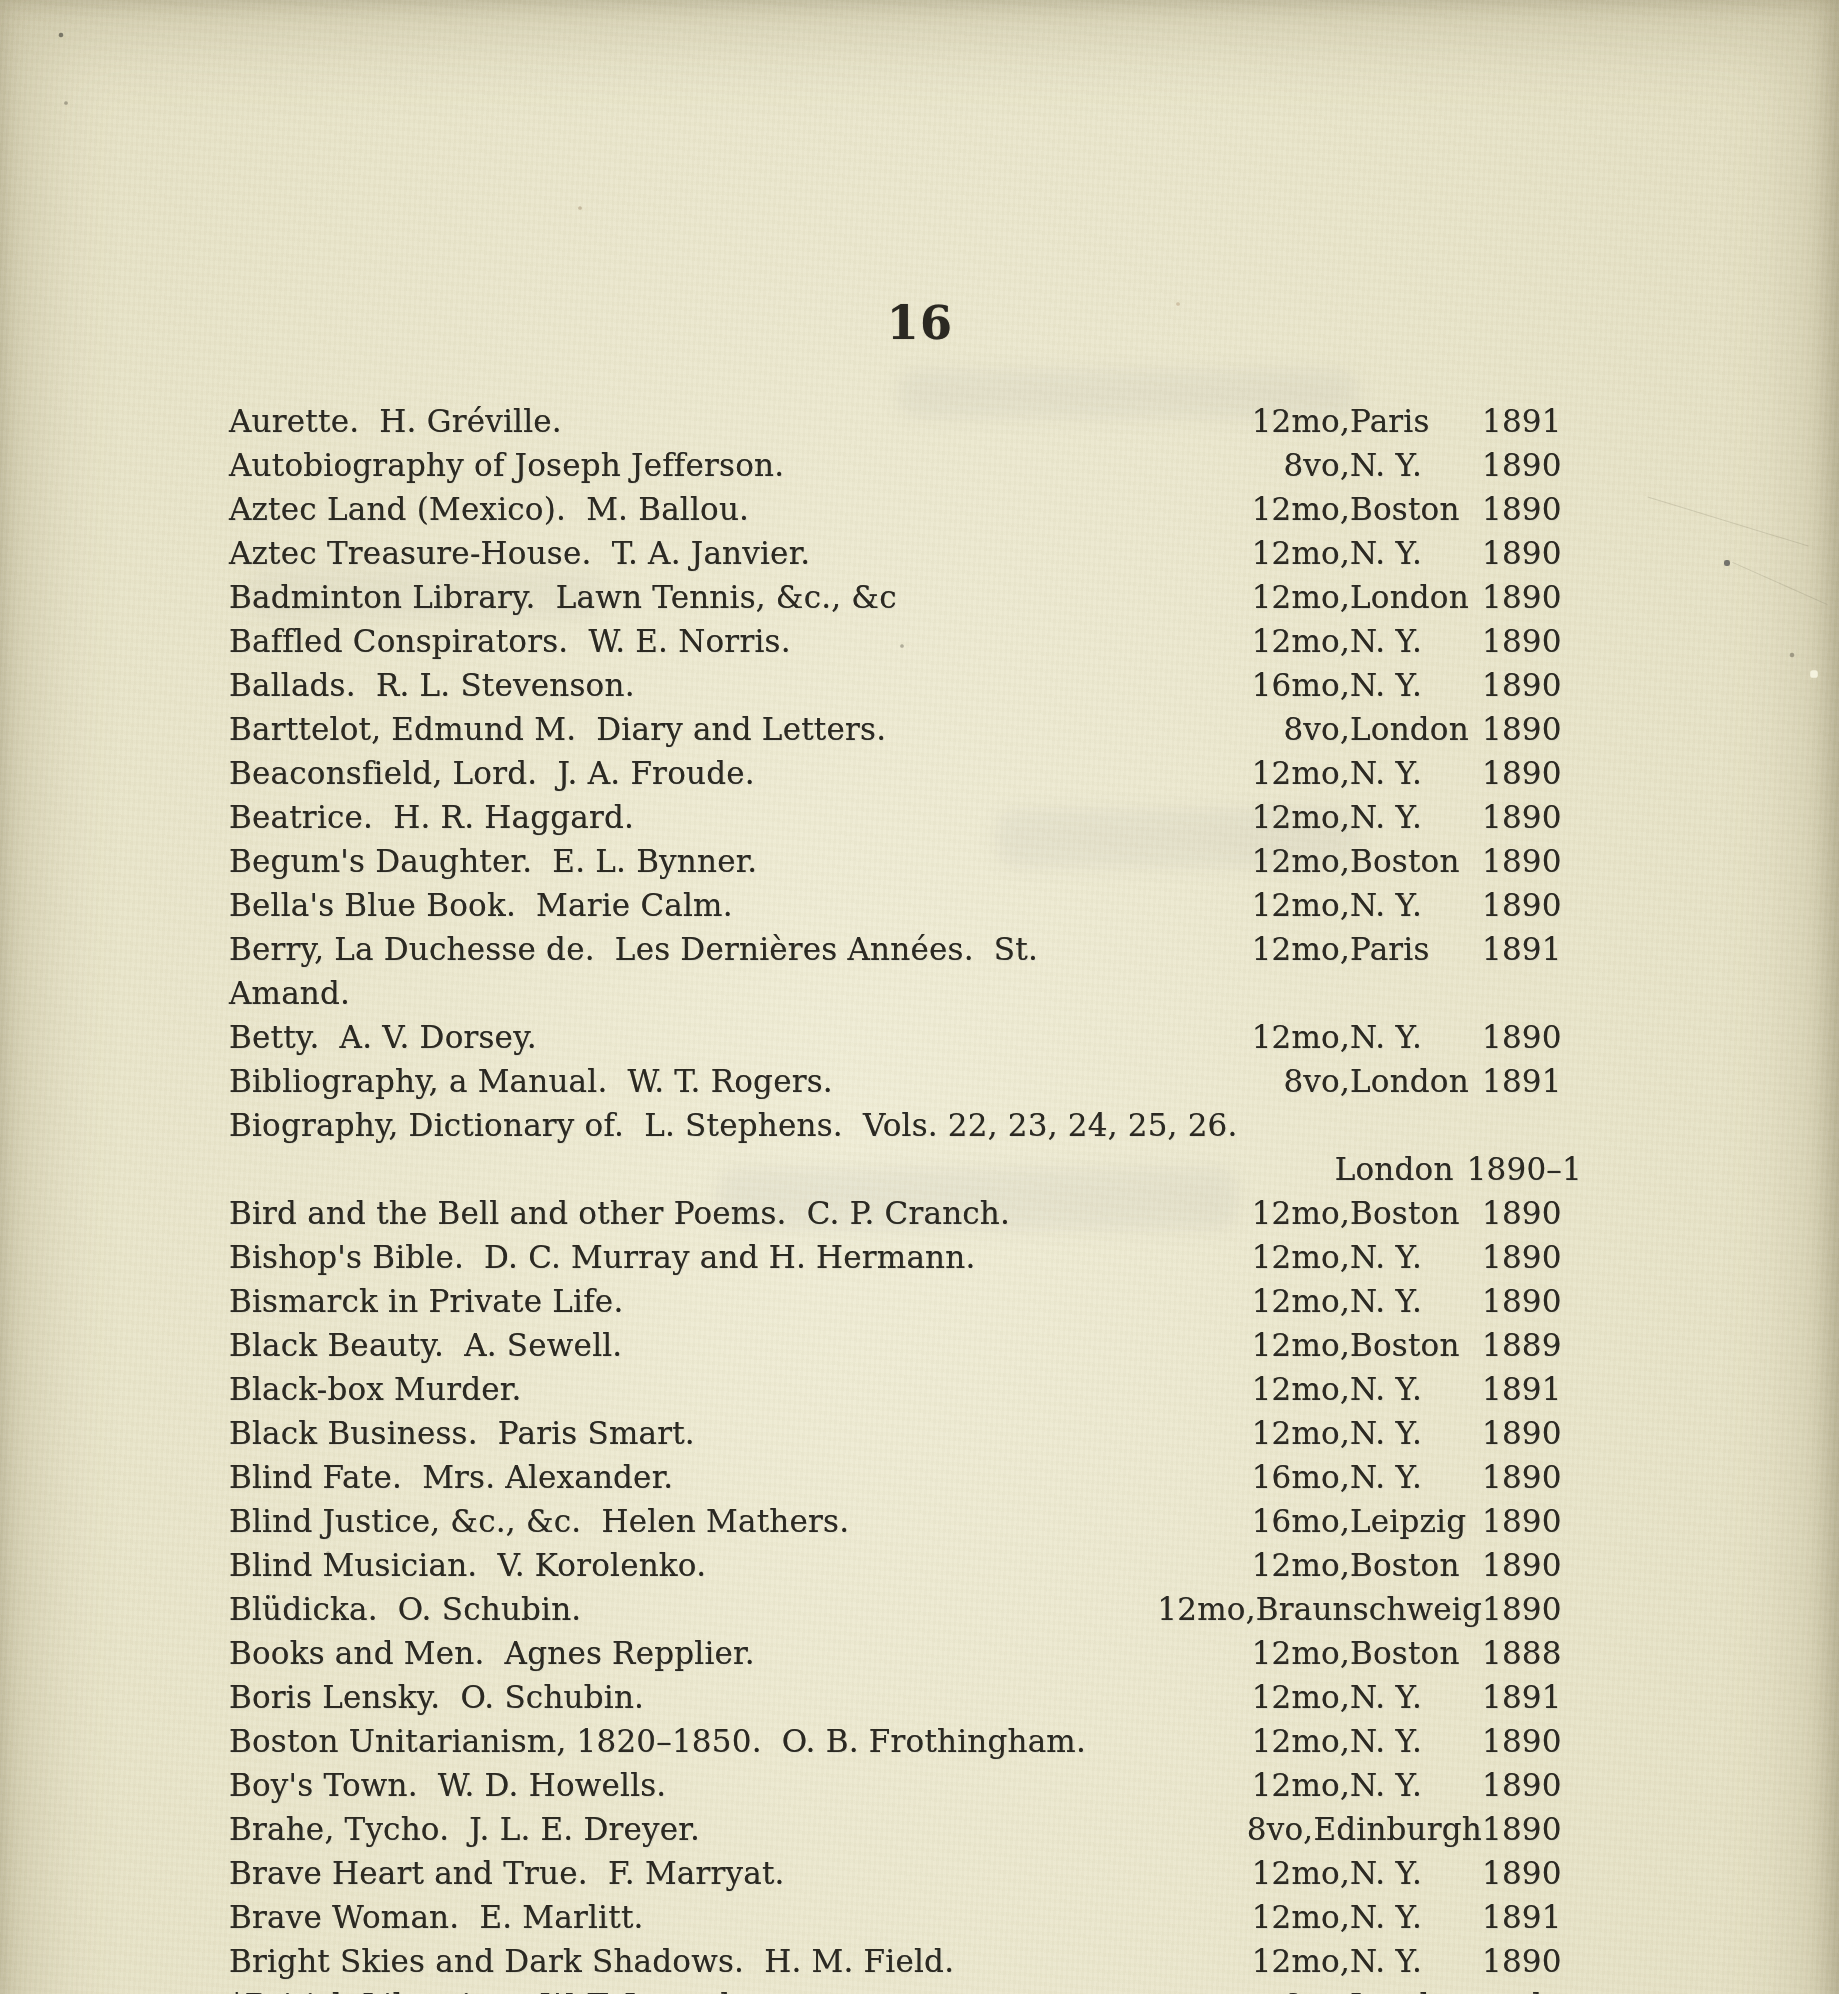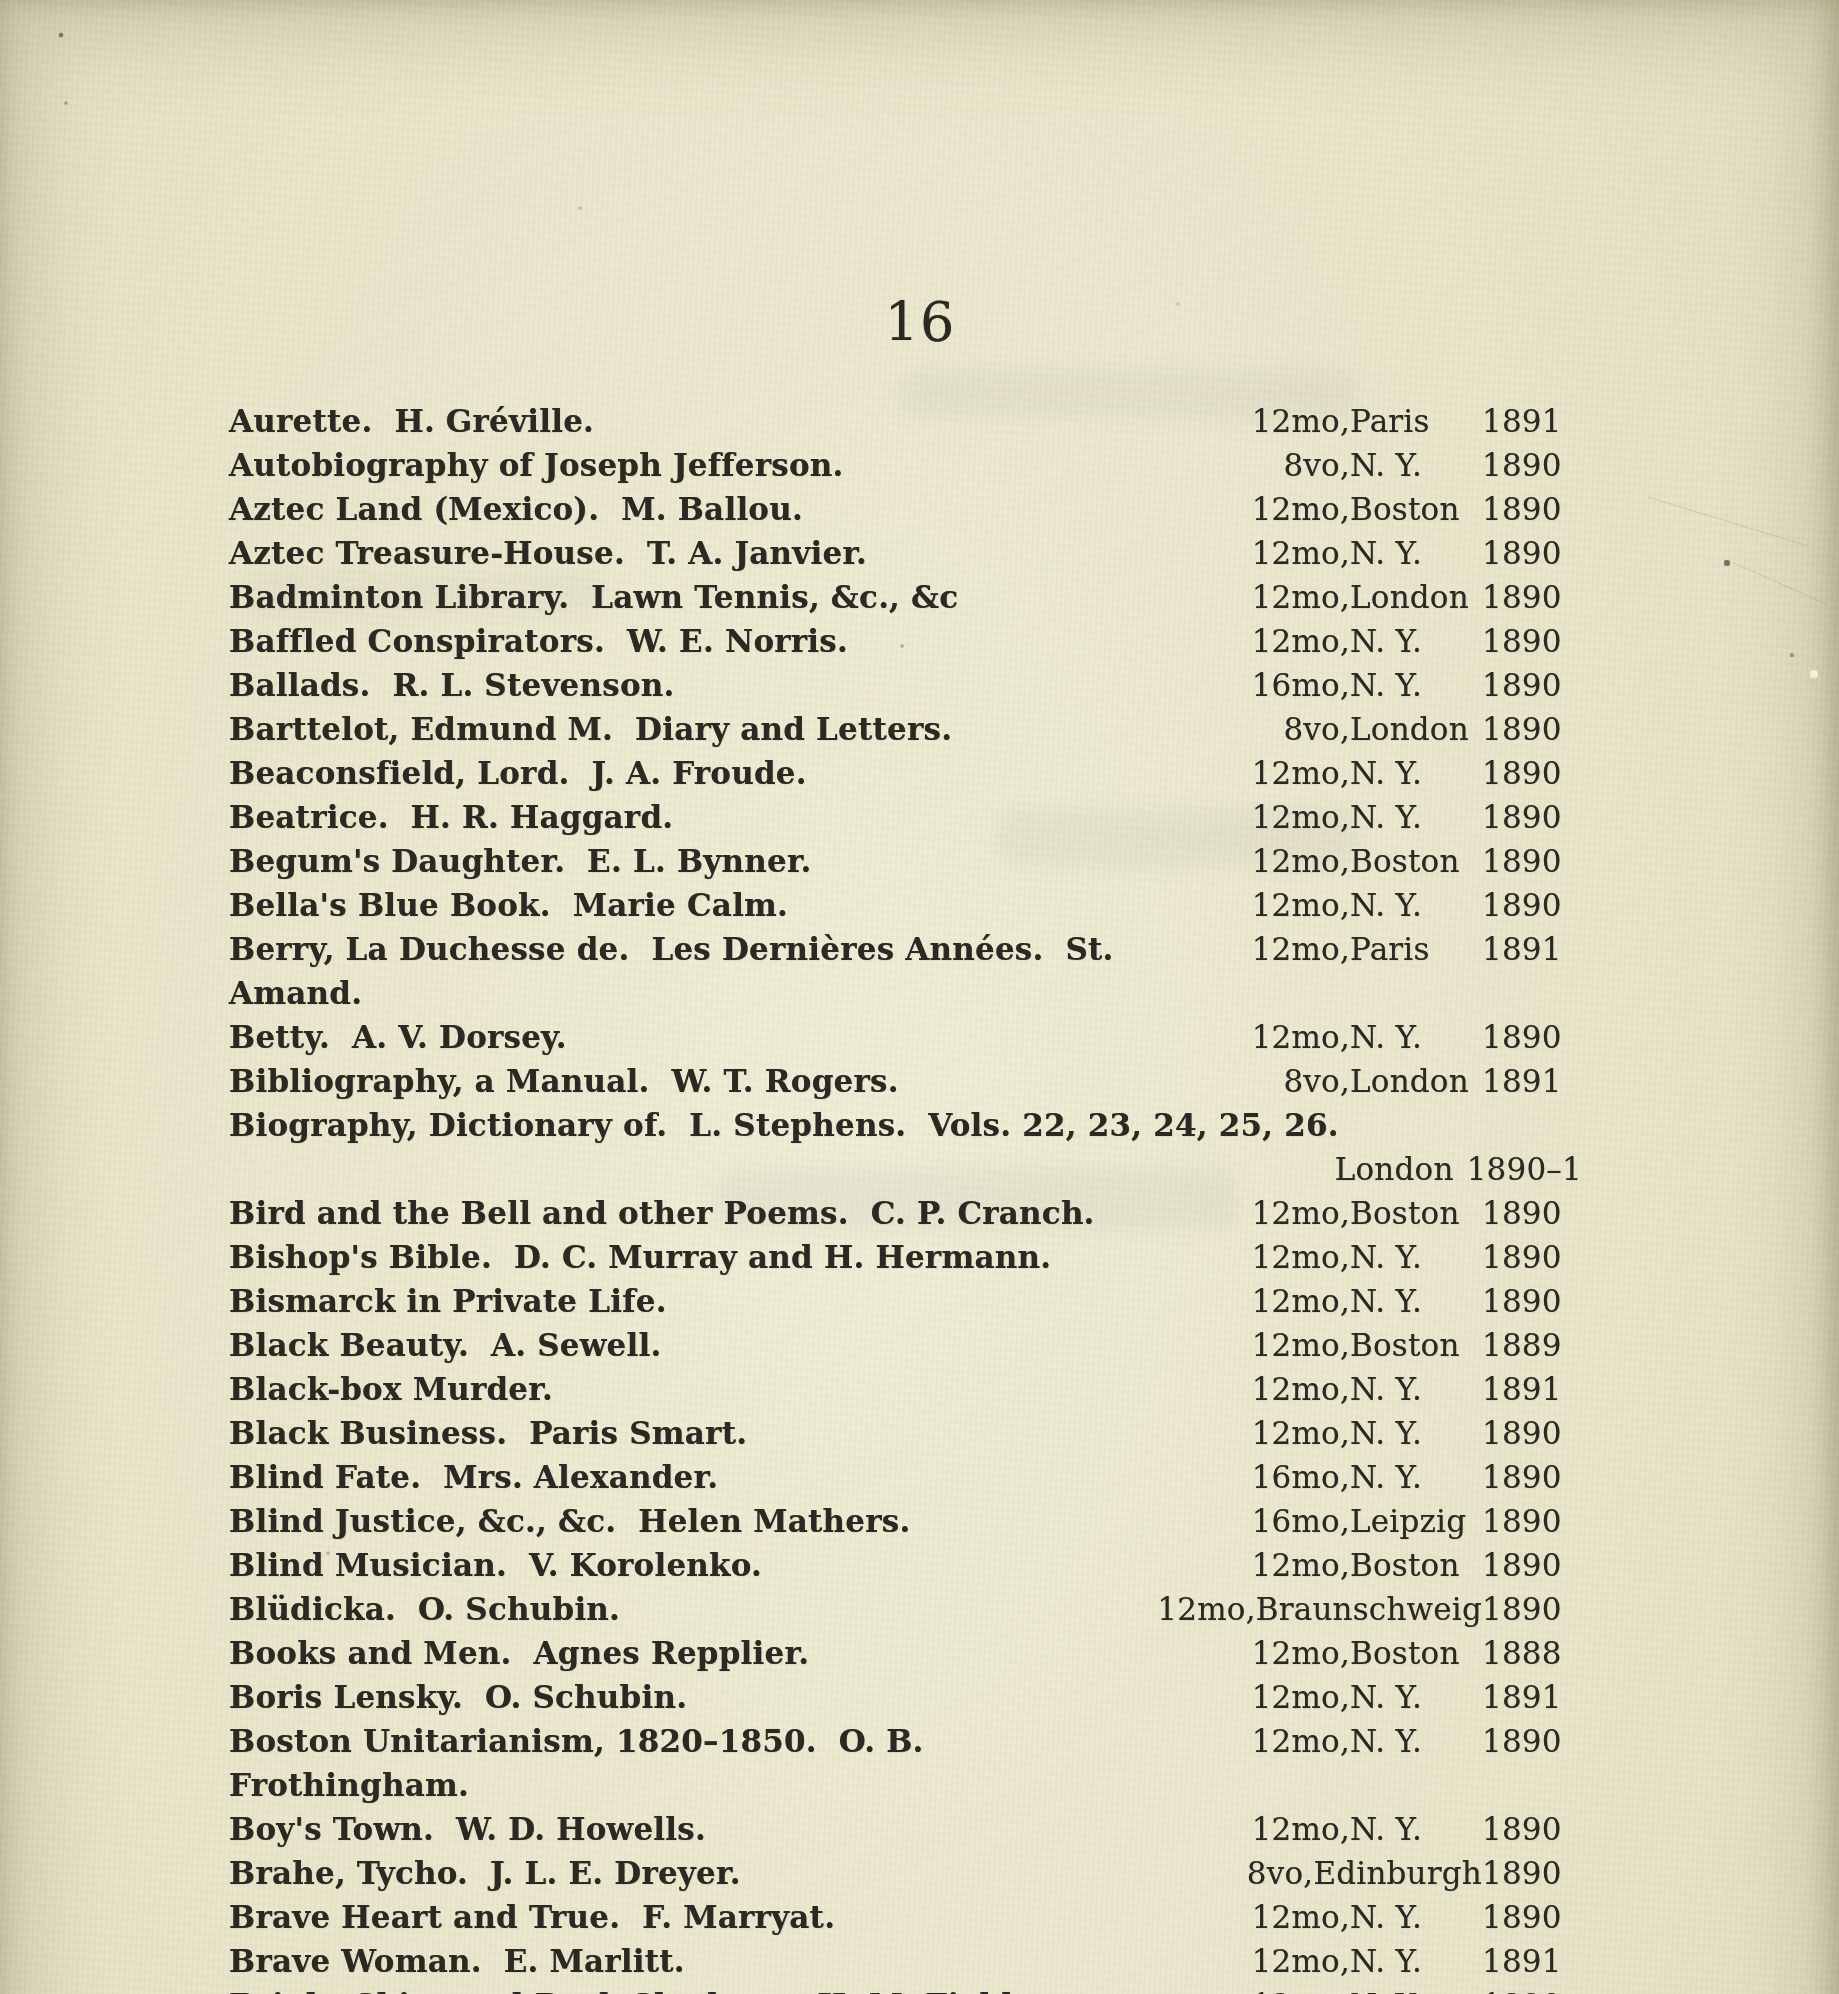--- a/index.html
+++ b/index.html
@@ -28,41 +28,42 @@
     background:
       repeating-linear-gradient(93deg, rgba(255,255,255,0.03) 0 2.8px, rgba(120,110,80,0.025) 2.8px 5.2px),
       repeating-linear-gradient(4deg, rgba(255,255,255,0.02) 0 4.4px, rgba(120,110,80,0.02) 4.4px 8.4px);
     pointer-events: none;
   }
   .page-number {
     position: absolute;
     top: 293px;
     left: 920px;
     transform: translateX(-50%);
-    font-size: 54px;
+    font-size: 46px;
     line-height: 60px;
     letter-spacing: 1.2px;
     text-shadow: 0 0 0.8px rgba(43, 41, 34, 0.55);
+    font-weight: bold;
   }
   .catalog {
     position: absolute;
     top: 399px;
     left: 229px;
     width: 1353px;
     font-size: 31px;
     letter-spacing: 0.2px;
     text-shadow: 0 0 0.6px rgba(43, 41, 34, 0.5), 0.8px 1.2px 0 rgba(90, 110, 140, 0.10);
   }
   .row {
     display: flex;
     align-items: baseline;
     line-height: 44px;
     min-height: 44px;
   }
-  .cell-title  { flex: 1 1 auto; white-space: pre-wrap; font-weight: bold; }
+  .cell-title  { flex: 1 1 auto; white-space: pre-wrap; }
   .cell-format { min-width: 184px; text-align: right; white-space: nowrap; }
   .cell-place  { min-width: 132px; white-space: nowrap; }
   .cell-year   { min-width: 100px; text-align: left; white-space: nowrap; }
 
   .ghost {
     position: absolute;
     background: rgba(95, 100, 108, 0.055);
     filter: blur(9.6px);
     border-radius: 19px;
     pointer-events: none;

